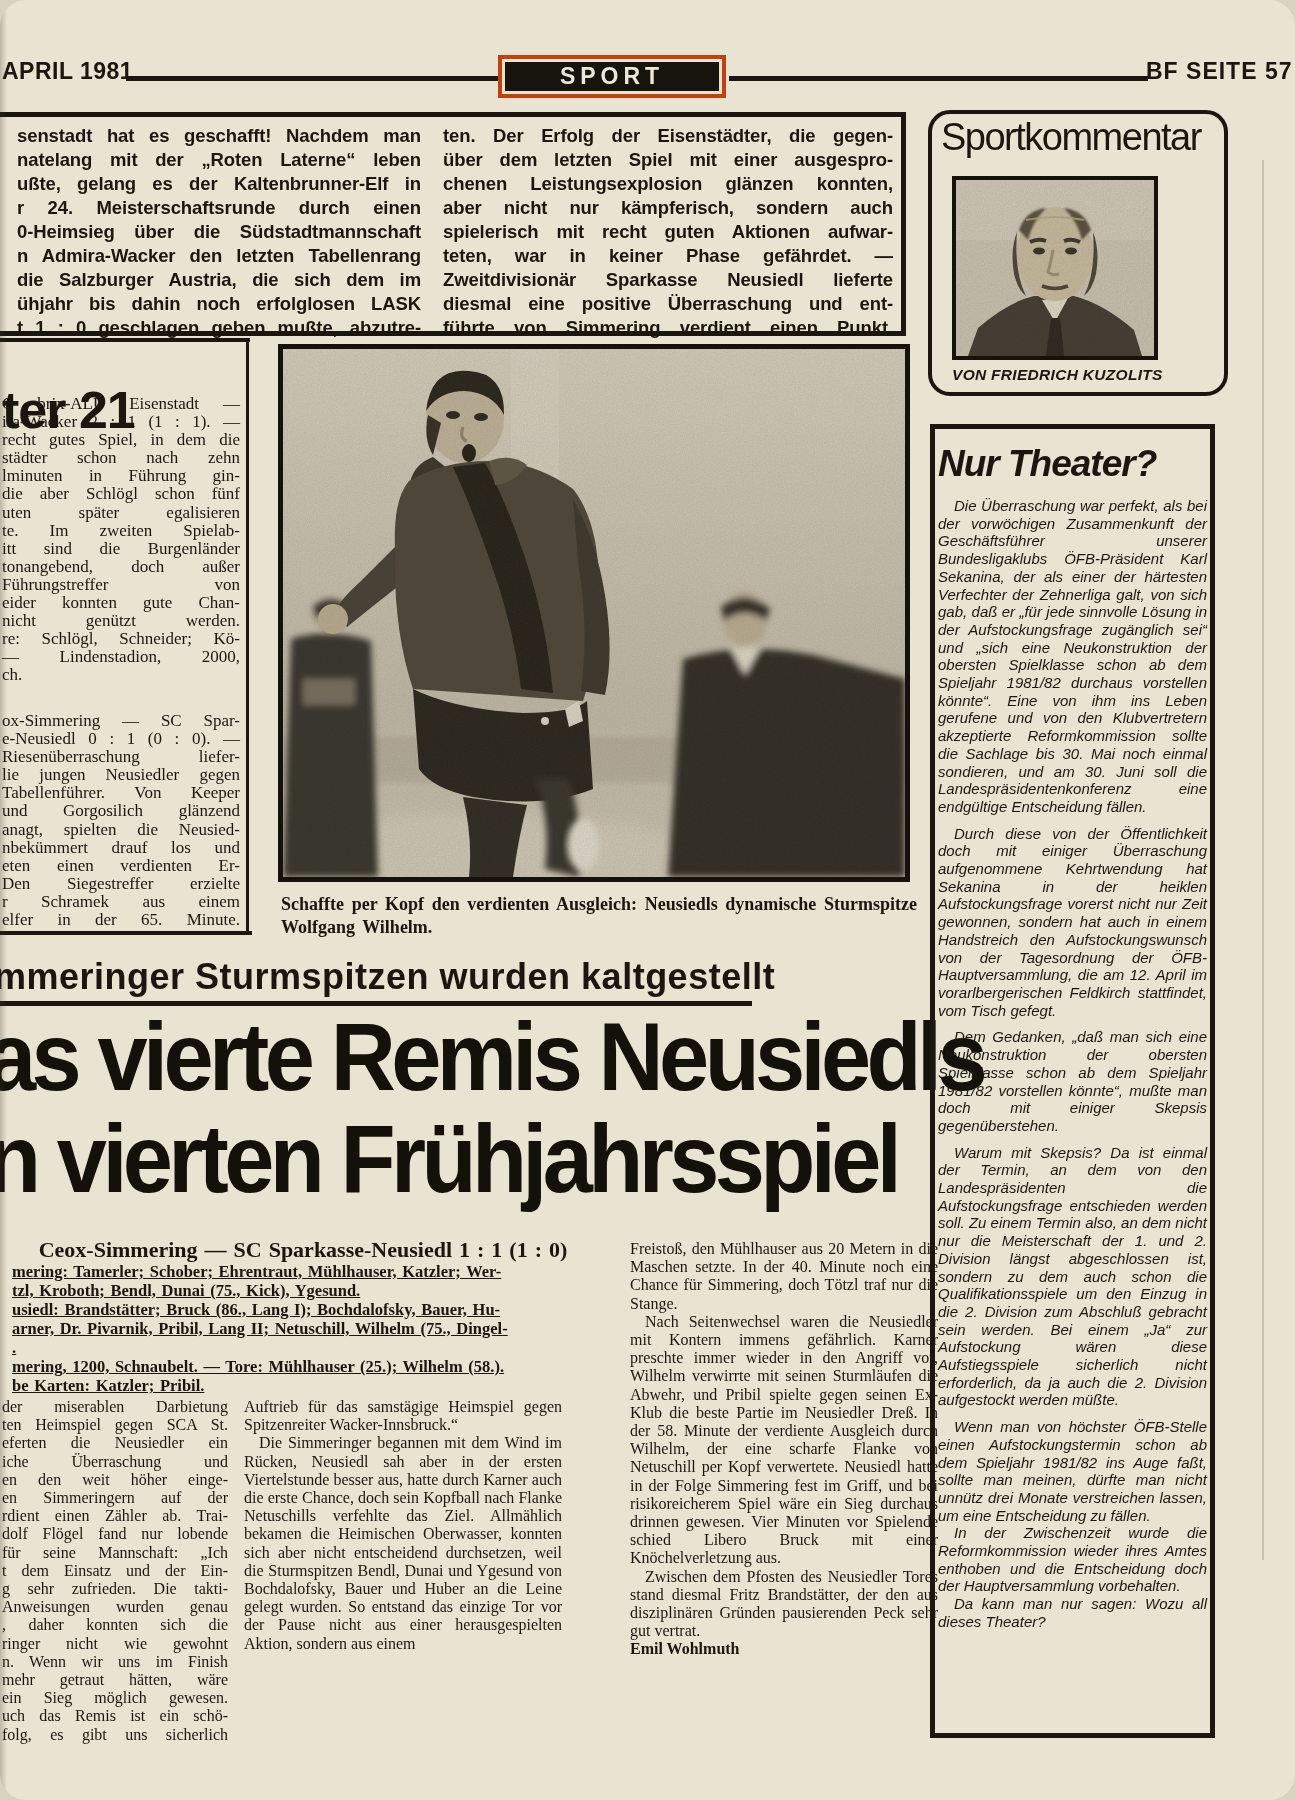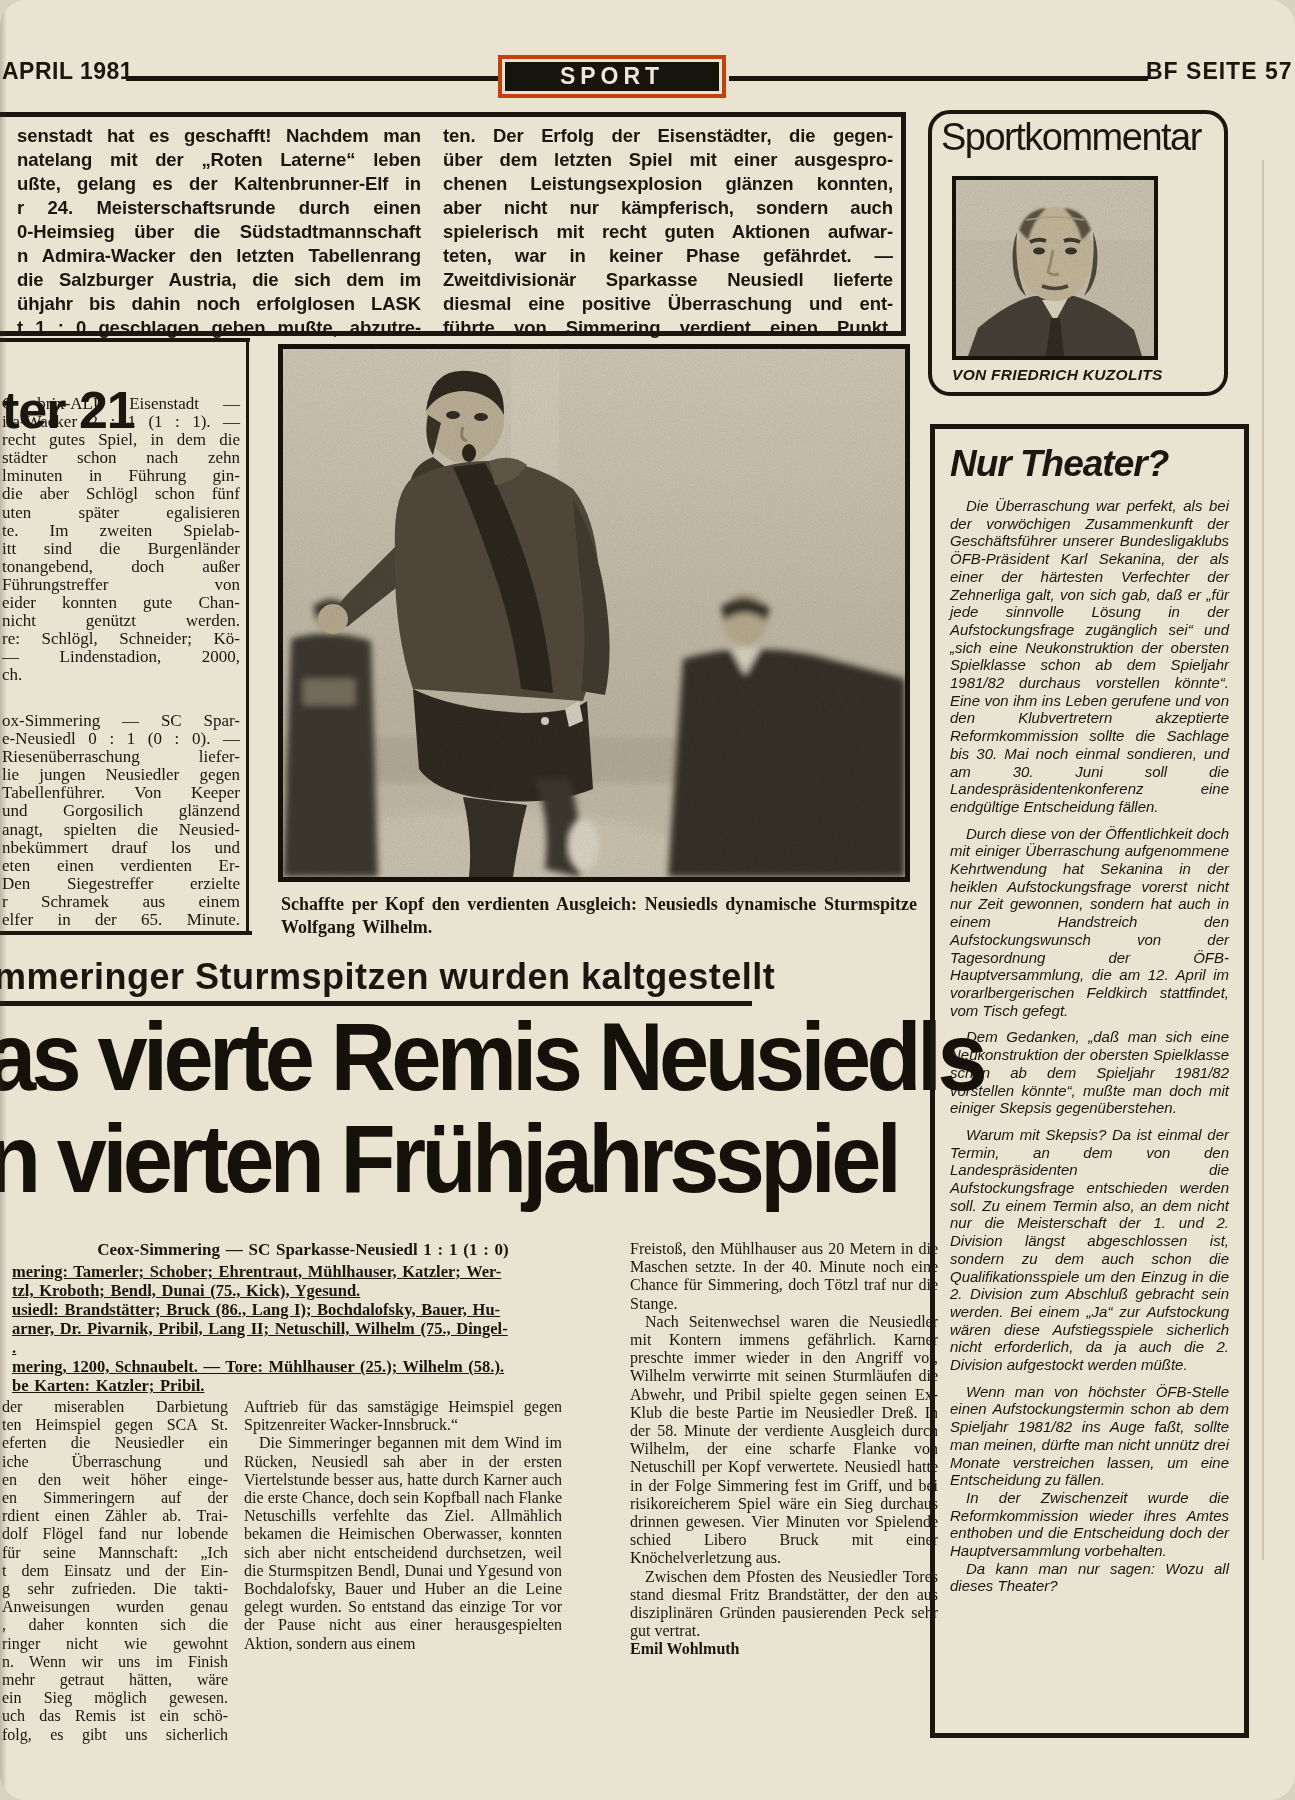--- a/index.html
+++ b/index.html
@@ -34,38 +34,38 @@
   .caption{left:281px;top:893px;width:636px;font:bold 18px/23px "Liberation Serif",serif;
         text-align:justify;word-spacing:3px;}
   
   .kicker{left:-6px;top:956px;font:bold 36px "Liberation Sans",sans-serif;letter-spacing:.5px;white-space:nowrap;}
   .headline{position:absolute;left:-14px;font:bold 97px "Liberation Sans",sans-serif;letter-spacing:-5px;
         line-height:1;white-space:nowrap;transform:scaleX(.93);transform-origin:0 0;color:#14100a;}
   .hl1{top:1008px;}
   .hl2{top:1110px;}
   
   .lineup{left:12px;top:1240px;width:582px;font:600 16.5px/19px "Liberation Serif",serif;word-spacing:1.5px;}
-  .match-line{text-align:center;font-weight:bold;font-size:17px;margin-bottom:3px;}
+  .match-line{text-align:center;font-weight:bold;font-size:22px;margin-bottom:3px;}
   .lineup-lines{white-space:pre-line;text-decoration:underline;}
   .bodycol{position:absolute;font:16px/18.2px "Liberation Serif",serif;text-align:justify;}
   .col1{left:2px;top:1398px;width:226px;white-space:pre-line;text-align-last:justify;}
   .col2{left:244px;top:1398px;width:318px;}
   .col3{left:602px;top:1240px;width:308px;margin-left:28px;}
   .bodycol p{margin:0;}
   .bodycol p.ind{text-indent:15px;}
   .signature{text-align:left;font-weight:bold;padding-right:4px;margin-top:2px;}
   
   .sk-box{left:928px;top:110px;width:300px;height:286px;border:4px solid #1b1710;border-radius:22px;box-sizing:border-box;}
   .sk-title{left:941px;top:116px;font:38px "Liberation Sans",sans-serif;letter-spacing:-1.5px;}
   .sk-photo{left:952px;top:176px;width:206px;height:184px;border:4px solid #15110b;box-sizing:border-box;background:#c6bfad;}
   .sk-photo svg{display:block;width:100%;height:100%;}
   .sk-byline{left:952px;top:366px;font:italic bold 15.5px "Liberation Sans",sans-serif;letter-spacing:.3px;}
   
-  .nt-box{left:930px;top:424px;width:319px;height:1314px;border:5px solid #1b1710;box-sizing:border-box;
-        padding:12px 15px;}
+  .nt-box{left:930px;top:424px;width:285px;height:1314px;border:5px solid #1b1710;box-sizing:border-box;
+        padding:12px 3px;}
   .nt-title{font:italic bold 37px "Liberation Sans",sans-serif;letter-spacing:-1px;margin:2px 0 12px;}
   .nt-box p{margin:0;font:italic 15px/17.7px "Liberation Sans",sans-serif;text-align:justify;text-indent:16px;}
   .nt-box p.gap{margin-top:9px;}
   .crease{left:1262px;top:160px;width:2px;height:1400px;background:rgba(120,100,70,.25);}
 </style>
 </head>
 <body>
 
 <div class="page">
 

